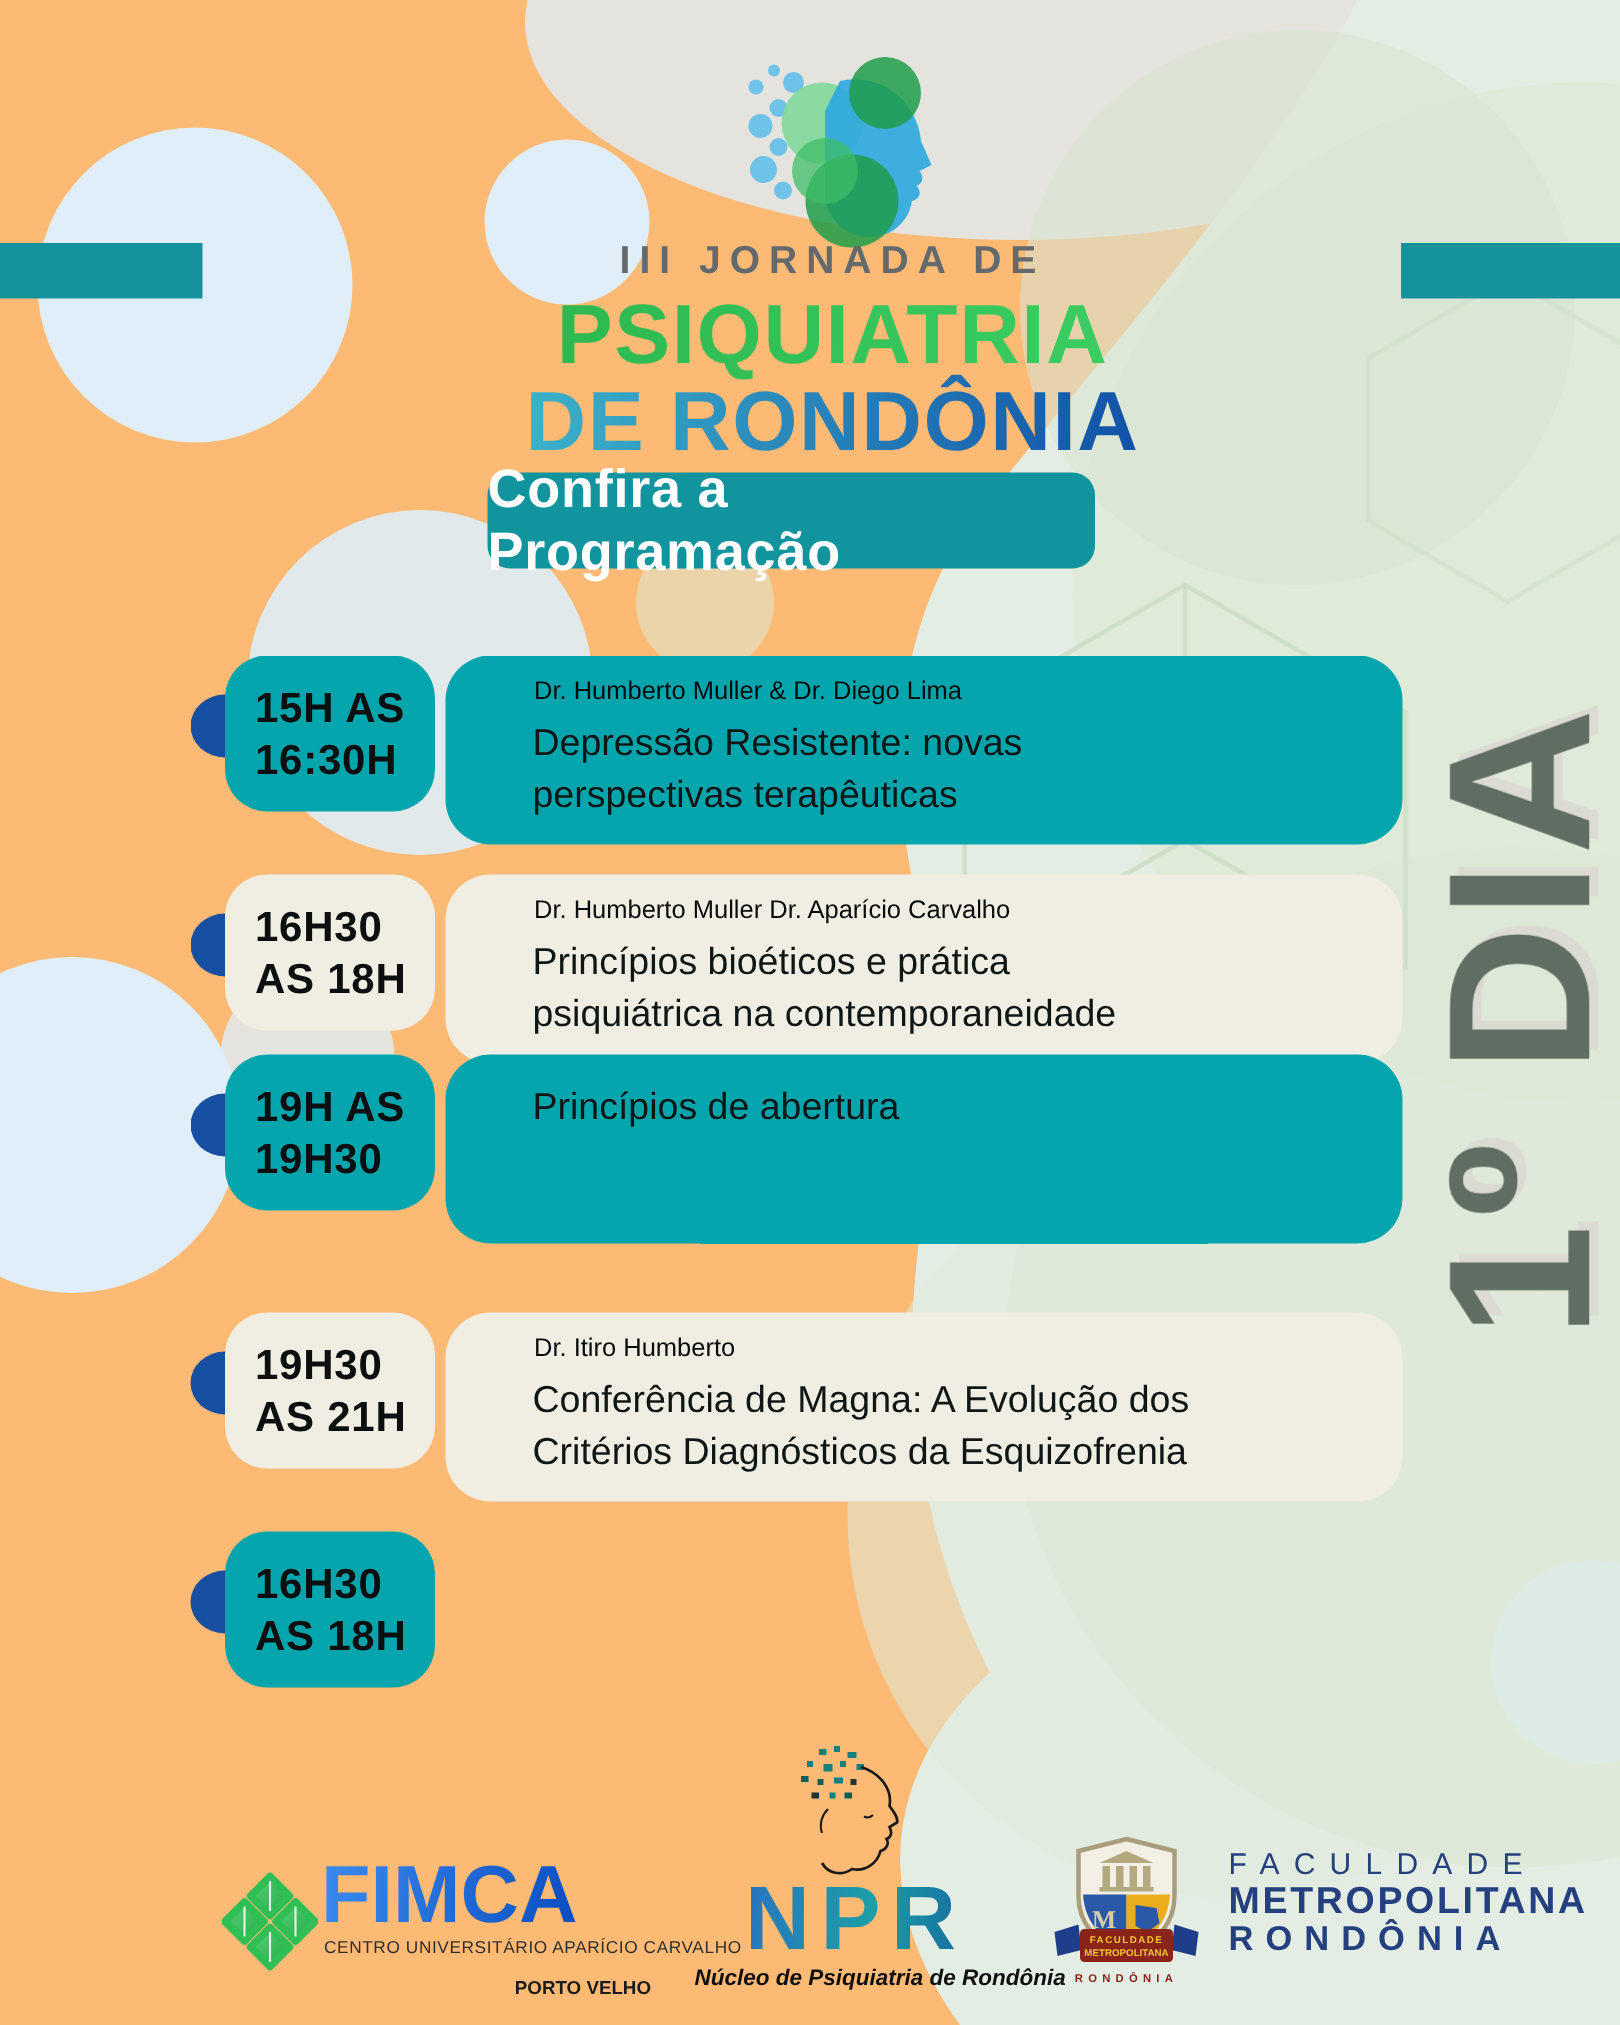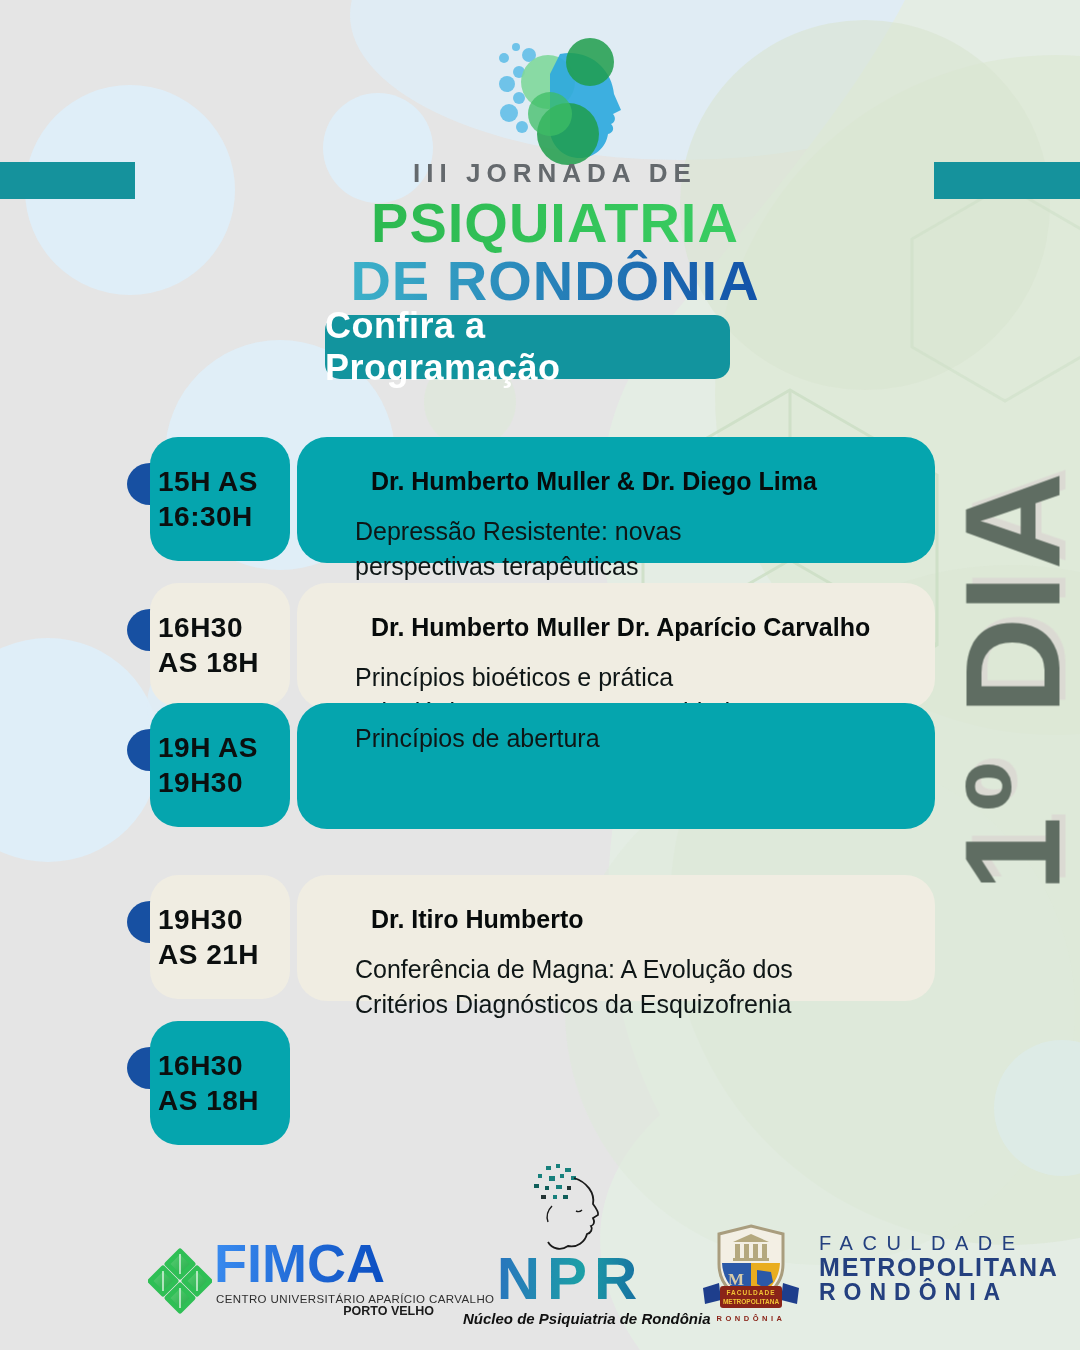--- a/index.html
+++ b/index.html
@@ -1,18 +1,18 @@
 <!DOCTYPE html>
 <html style="--teal-card: #05A5AE; --teal-banner: #12949E; --teal-bar: #15929C; --cream-card: #F0EDE2; --blue-dot: #1750A2; --day-text: #5F6D62; --kicker-gray: #64696D; --green-a: #28B24A; --green-b: #3FD468; --blue-a: #44C3CF; --blue-b: #0D47A5; --navy: #24407F; --fimca-a: #3A8CF0; --fimca-b: #0A4CC0; --npr-a: #2E63C8; --npr-b: #1C9FA6; --npr-c: #14509E; --bg-sage: #E4EDE4; --bg-blue: #DFEEF8;"><head>
 <meta charset="utf-8">
 <style>
   html,body{margin:0;padding:0;background:#ffffff;}
   .canvas{
     position:relative;width:1080px;height:1350px;margin:0 auto;overflow:hidden;
-    background:#e5e5e5;font-family:"Liberation Sans","DejaVu Sans",sans-serif;
+    background:#fdba74;font-family:"Liberation Sans","DejaVu Sans",sans-serif;
   }
   .bg{position:absolute;left:0;top:0;z-index:0;}
   .bar{position:absolute;z-index:2;background:var(--teal-bar);}
   .bar-left{left:0;top:162px;width:135px;height:37px;}
   .bar-right{left:934px;top:162px;width:146px;height:37px;}
 
   
   .logo{position:absolute;left:488px;top:34px;z-index:3;}
   .kicker{position:absolute;left:285px;top:158px;width:540px;z-index:3;
     text-align:center;font-size:26px;font-weight:700;letter-spacing:6px;color:var(--kicker-gray);}
@@ -21,45 +21,45 @@
     -webkit-background-clip:text;background-clip:text;color:transparent;}
   .title-green{top:190px;background-image:linear-gradient(95deg,var(--green-a),var(--green-b));}
   .title-blue{top:248px;background-image:linear-gradient(95deg,var(--blue-a) 5%,var(--blue-b) 90%);}
   .banner{position:absolute;left:325px;top:315px;width:405px;height:64px;z-index:3;
     background:var(--teal-banner);border-radius:15px;display:flex;align-items:center;justify-content:center;
     color:#ffffff;font-size:36px;font-weight:800;letter-spacing:0.5px;}
 
   
   .row{position:absolute;left:127px;width:808px;height:126px;z-index:3;}
   .dot{position:absolute;left:0;top:26px;width:46px;height:42px;border-radius:50%;background:var(--blue-dot);}
-  .timebox{position:absolute;left:23px;top:0;width:140px;height:124px;border-radius:28px;
-    display:flex;flex-direction:column;justify-content:center;padding-left:8px;box-sizing:border-box;}
+  .timebox{position:absolute;left:23px;top:0;width:140px;height:104px;border-radius:28px;
+    display:flex;flex-direction:column;justify-content:center;padding-left:20px;box-sizing:border-box;}
   .timebox span{font-size:28px;font-weight:700;color:#0b0f0f;line-height:1.25;letter-spacing:0.5px;}
   .card{position:absolute;left:170px;top:0;width:638px;height:126px;border-radius:30px;
     box-sizing:border-box;padding:12px 14px 0 58px;}
   .teal .timebox,.teal .card{background:var(--teal-card);}
   .cream .timebox,.cream .card{background:var(--cream-card);}
-  .speakers{margin:16px;font-size:25px;font-weight:700;color:#070b0b;line-height:1.32;}
+  .speakers{margin:1px;font-size:17px;font-weight:400;color:#070b0b;line-height:1.32;}
   .desc{margin:6px 0 0 0;font-size:25px;font-weight:400;color:#0e1616;line-height:1.38;}
   .w430{max-width:432px;} .w490{max-width:492px;} .w520{max-width:522px;}
   .row-single .card{display:flex;align-items:center;padding-top:0;}
   .row-single .desc{font-size:34px;font-weight:700;margin:0;}
 
   
   .day{position:absolute;left:778px;top:602px;width:470px;height:155px;z-index:2;
     transform:rotate(-90deg);text-align:center;font-size:135px;font-weight:800;letter-spacing:5px;
     color:var(--day-text);text-shadow:6px 6px 0 #dbdad3;line-height:155px;}
 
   
   .footer-item{position:absolute;z-index:3;}
   .fimca-name{position:absolute;left:66px;top:-12px;font-size:54px;font-weight:800;letter-spacing:0px;
     background-image:linear-gradient(100deg,var(--fimca-a),var(--fimca-b));
     -webkit-background-clip:text;background-clip:text;color:transparent;}
   .fimca-sub{position:absolute;left:68px;top:49px;width:218px;font-size:11.5px;color:#2e2e2e;letter-spacing:0.4px;white-space:nowrap;}
-  .fimca-city{position:absolute;left:68px;top:60px;width:218px;text-align:right;font-size:12.5px;font-weight:700;color:#1b1b1b;}
+  .fimca-city{position:absolute;left:68px;top:74px;width:218px;text-align:right;font-size:12.5px;font-weight:700;color:#1b1b1b;}
   .npr-name{position:absolute;left:-45px;top:82px;width:215px;text-align:center;font-size:60px;font-weight:800;letter-spacing:7px;
     background-image:linear-gradient(95deg,var(--npr-a),var(--npr-b) 55%,var(--npr-c));
     -webkit-background-clip:text;background-clip:text;color:transparent;}
   .npr-tagline{position:absolute;left:-45px;top:148px;width:220px;text-align:center;
     font-size:15px;font-weight:700;font-style:italic;color:#101010;white-space:nowrap;}
   .metro-l1{position:absolute;left:118px;top:10px;font-size:20px;font-weight:400;letter-spacing:9.5px;color:var(--navy);white-space:nowrap;}
   .metro-l2{position:absolute;left:118px;top:31px;font-size:25px;font-weight:800;letter-spacing:1.8px;color:var(--navy);white-space:nowrap;}
   .metro-l3{position:absolute;left:118px;top:57px;font-size:23px;font-weight:800;letter-spacing:8px;color:var(--navy);white-space:nowrap;}
 </style>
 </head>

